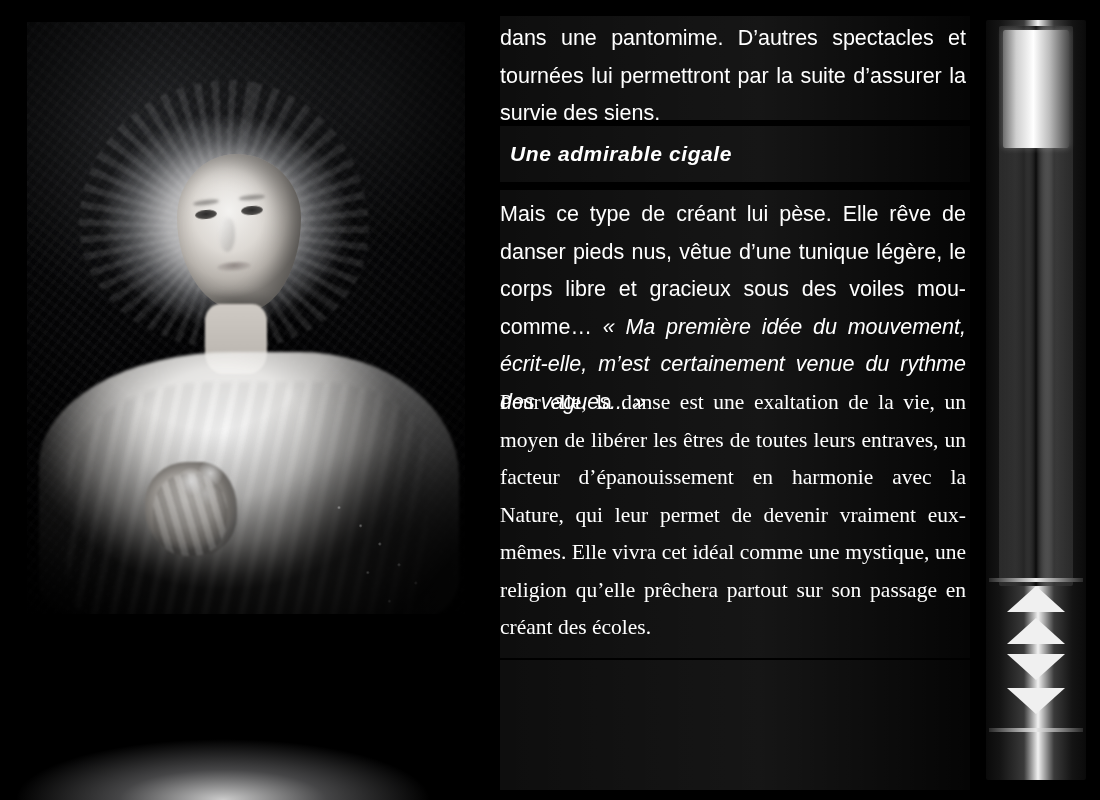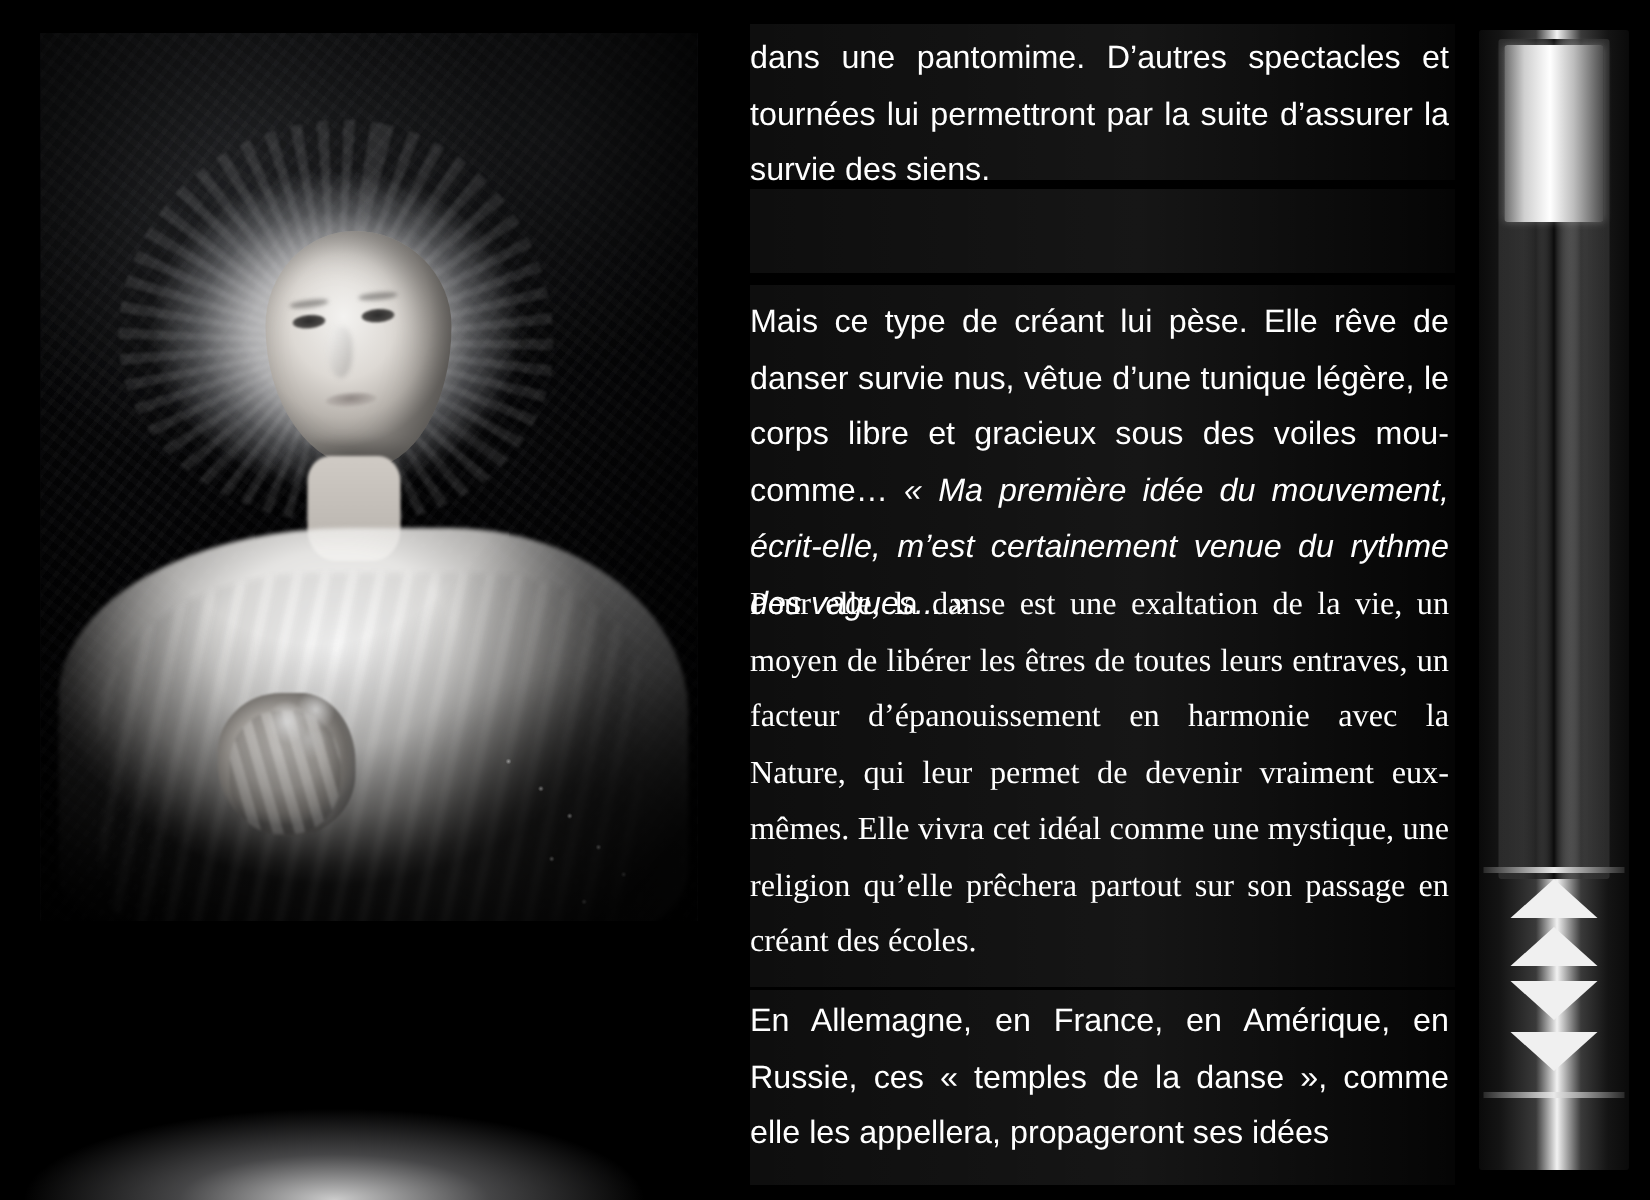--- a/index.html
+++ b/index.html
@@ -376,45 +376,41 @@
     <div class="blk b3"></div>
     <div class="blk b4"></div>
     <div class="blk b5"></div>
 
     <p class="para p1">
       <span>dans une pantomime. D’autres spectacles et</span>
       <span>tournées lui permettront par la suite d’assurer</span>
       <span class="nojust">la survie des siens.</span>
     </p>
 
+    <div class="heading">Une admirable cigale</div>
 
     <p class="para p2">
       <span>Mais ce type de créant lui pèse. Elle rêve de</span>
-      <span>danser survie nus, vêtue d’une tunique légère,</span>
+      <span>danser pieds nus, vêtue d’une tunique légère,</span>
       <span>le corps libre et gracieux sous des voiles mou-</span>
       <span>comme…</span>
       <span class="quote">« Ma première idée du mouvement, écrit-elle, m’est certainement venue du rythme des vagues... »</span>
     </p>
 
     <p class="para p3">
       <span>Pour elle, la danse est une exaltation de la vie,</span>
       <span>un moyen de libérer les êtres de toutes leurs</span>
       <span>entraves, un facteur d’épanouissement en</span>
       <span>harmonie avec la Nature, qui leur permet de</span>
       <span>devenir vraiment eux-mêmes. Elle vivra cet</span>
       <span>idéal comme une mystique, une religion</span>
       <span>qu’elle prêchera partout sur son passage en</span>
       <span>créant des écoles.</span>
     </p>
 
-    <p class="para p4">
-      <span>En Allemagne, en France, en Amérique, en</span>
-      <span>Russie, ces « temples de la danse », comme</span>
-      <span>elle les appellera, propageront ses idées</span>
-    </p>
   </div>
   <div class="bottom-band"></div>
 
   <div class="scroll-zone">
     <div class="scroll-outer"></div>
     <div class="scroll-track"></div>
     <div class="scroll-thumb">
       
     </div>
     <div class="arrows">

